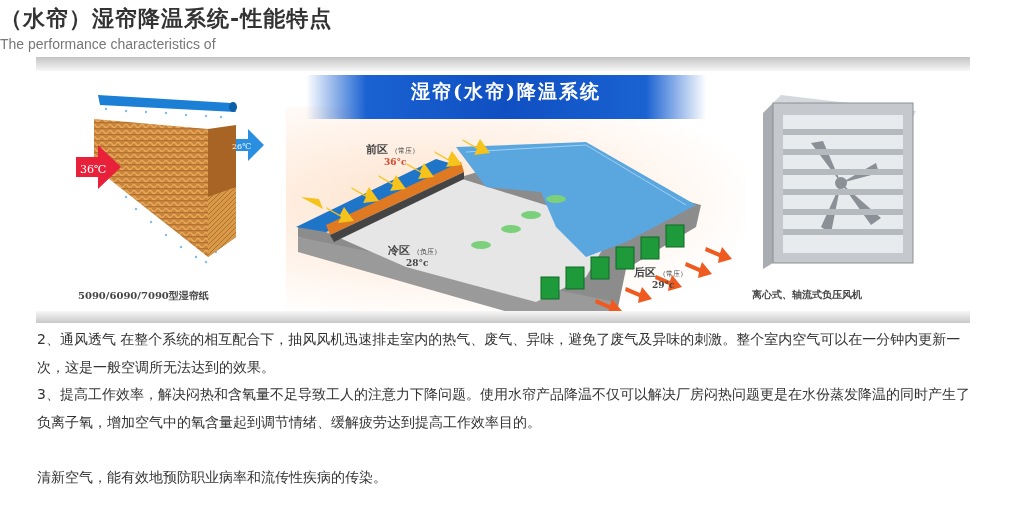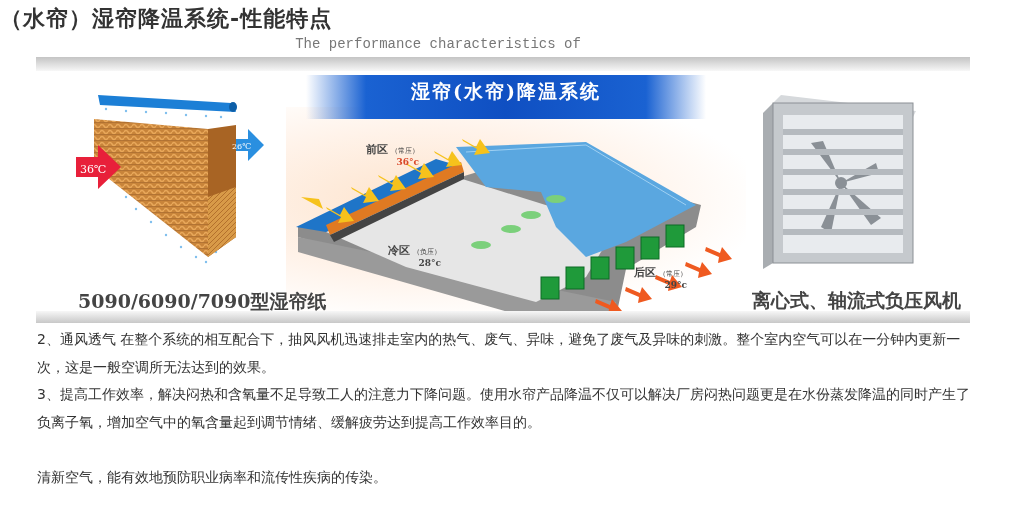--- a/index.html
+++ b/index.html
@@ -1,25 +1,25 @@
 <!DOCTYPE html>
 <html><head>
 <meta charset="utf-8">
 <style>
   html, body { margin:0; padding:0; background:#fff; }
   body { width:1018px; height:516px; overflow:hidden; position:relative; font-family:"DejaVu Sans", sans-serif; }
   .title { position:absolute; top:4px; left:0; width:1018px; font-size:22px; font-weight:bold; color:#333; letter-spacing:1px; }
-  .subtitle { position:absolute; top:36px; left:0; width:876px; text-align:center; font-family:Liberation Mono, monospace; font-size:14px; color:#777; }
+  .subtitle { position:absolute; top:36px; left:0; width:876px; font-family:Liberation Sans, sans-serif; font-size:14px; color:#777; }
   .banner { position:absolute; left:36px; top:57px; width:934px; height:266px; background:#fff; overflow:hidden; }
   .banner .topbar { position:absolute; left:0; top:0; width:100%; height:14px; background:linear-gradient(#c4c4c4, #f7f7f7); }
   .banner .botbar { position:absolute; left:0; bottom:0; width:100%; height:12px; background:linear-gradient(#f7f7f7, #c8c8c8); }
   .glow { position:absolute; left:250px; top:50px; width:460px; height:210px; background:radial-gradient(ellipse at 30% 45%, #fde3cc 0%, #fff3ea 45%, rgba(255,255,255,0) 75%); }
   .blue-title { position:absolute; left:270px; top:18px; width:400px; height:44px; background:linear-gradient(90deg, rgba(21,96,210,0) 0%, #1a62d2 15%, #0f4fc2 50%, #1a62d2 85%, rgba(21,96,210,0) 100%); color:#fff; font-size:19px; font-weight:bold; text-align:center; line-height:32px; letter-spacing:2px; font-family:"DejaVu Serif", serif; }
-  .cap { position:absolute; font-size:19px; font-weight:bold; color:#444; font-family:"DejaVu Serif", serif;text-align:right; }
-  .zone { position:absolute; font-size:11px; color:#444; font-family:"DejaVu Serif", serif; font-weight:bold;text-align:right; }
+  .cap { position:absolute; font-size:10px; font-weight:bold; color:#444; font-family:"DejaVu Serif", serif;text-align:right; }
+  .zone { position:absolute; font-size:11px; color:#444; font-family:"DejaVu Serif", serif; font-weight:bold; }
   .zone small { font-size:7px; font-weight:normal; margin-left:3px; }
   .zone .t { display:block; font-size:9px; margin-left:18px; }
   .content { position:absolute; left:37px; top:326px; width:945px; font-size:14px; color:#333; line-height:27.6px; }
   .content p { margin:0; }
   svg { position:absolute; overflow:visible; }
 </style>
 </head>
 <body>
 
 <div class="title">（水帘）湿帘降温系统-性能特点</div>

